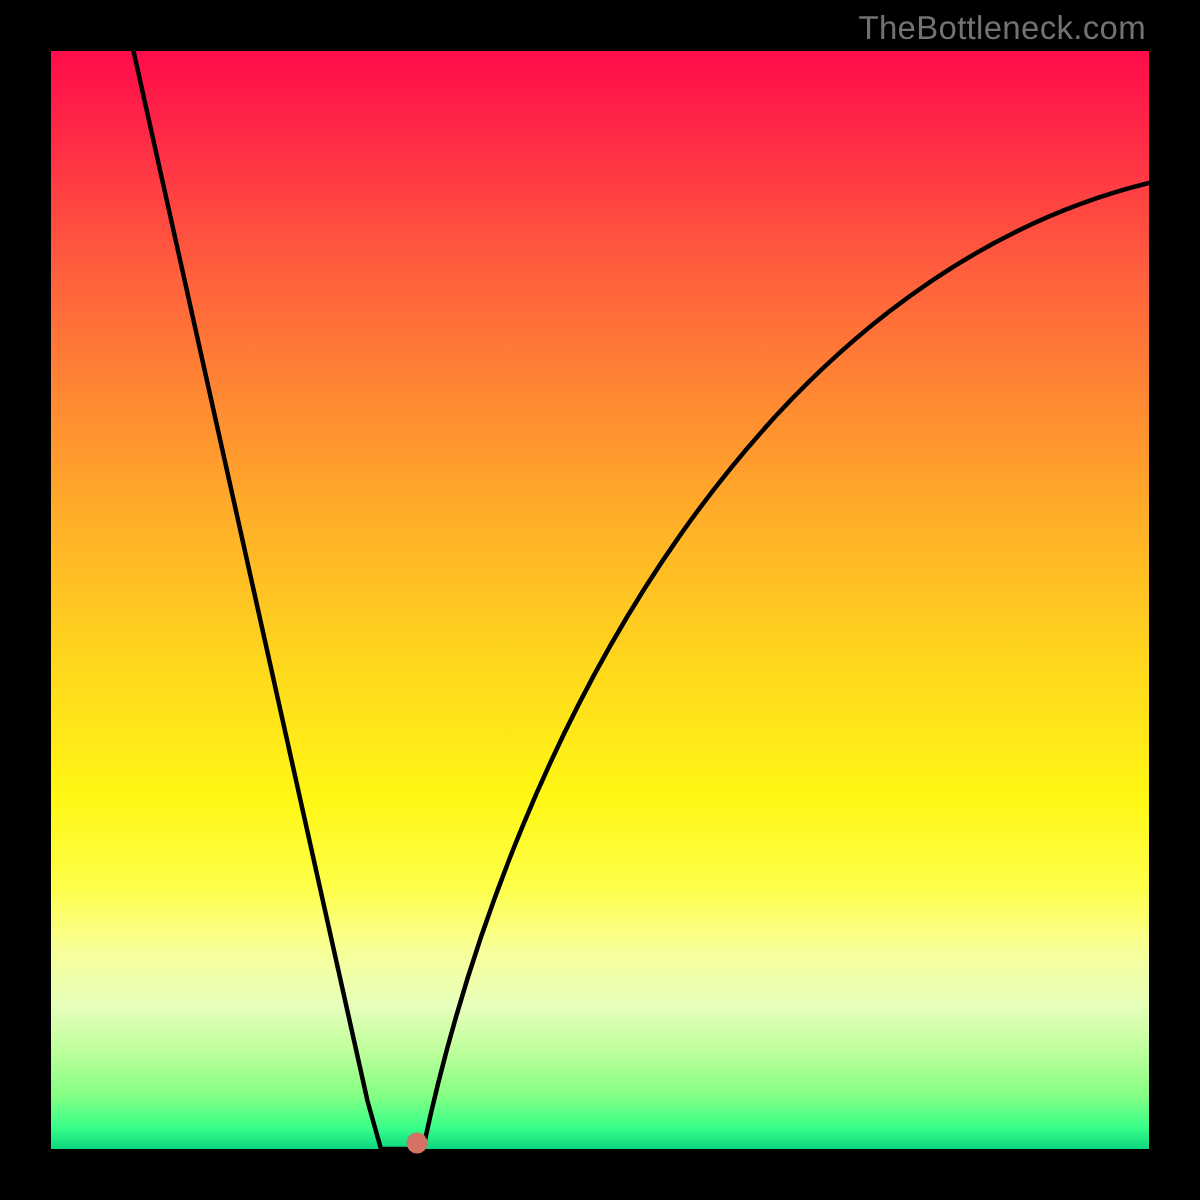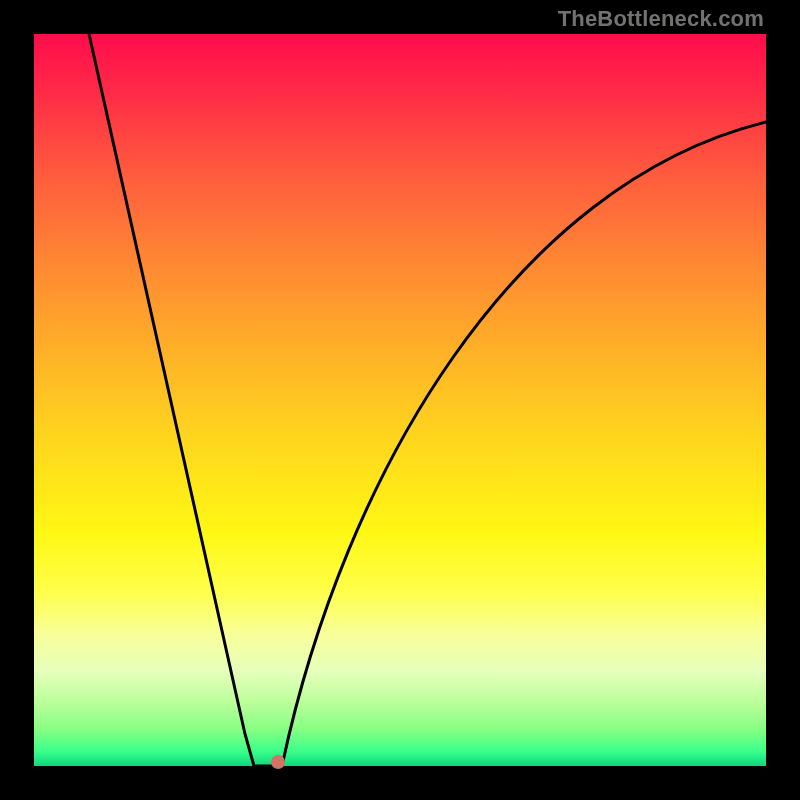--- a/index.html
+++ b/index.html
@@ -33,21 +33,21 @@
       #3aff8a 98%,
       #0cd77f 100%
     );
   }
   .attribution {
     position: absolute;
     top: 6px;
     right: 36px;
     font-family: Arial, Helvetica, sans-serif;
     font-size: 22px;
-    font-weight: 700;
+    font-weight: 400;
     color: #72726e;
     letter-spacing: 0.2px;
   }
   svg.curve {
     position: absolute;
     left: 0;
     top: 0;
   }
   .marker {
     position: absolute;

